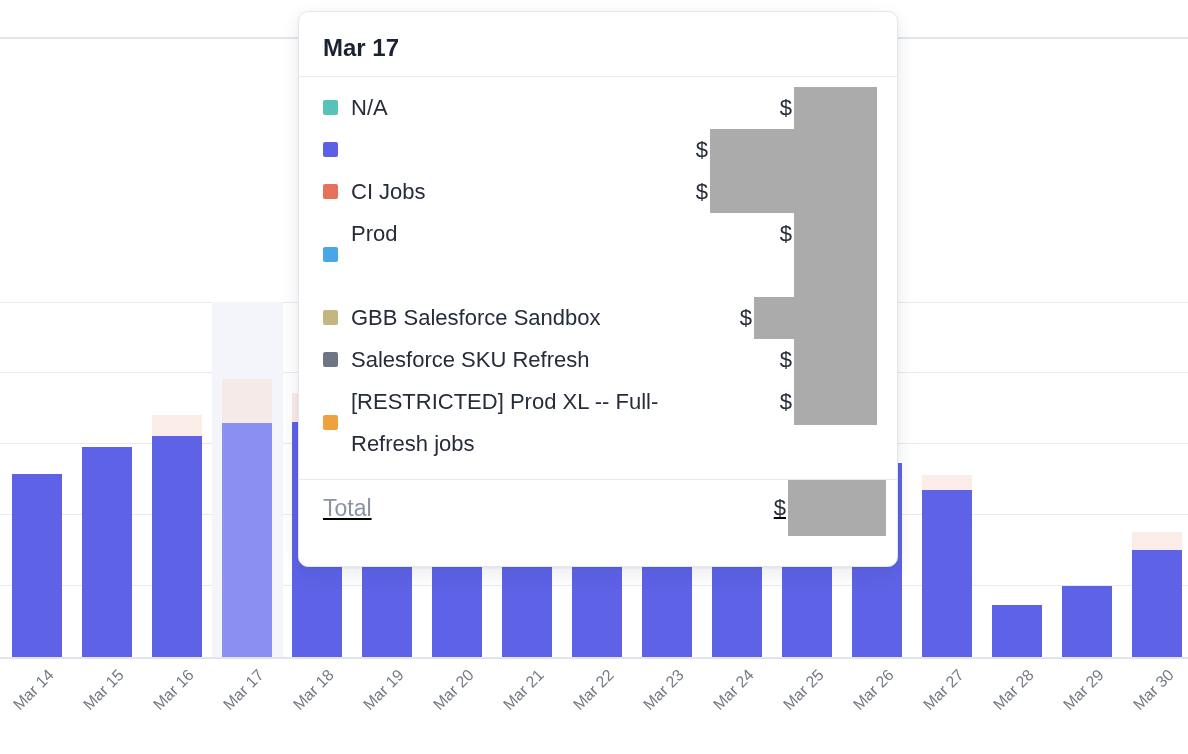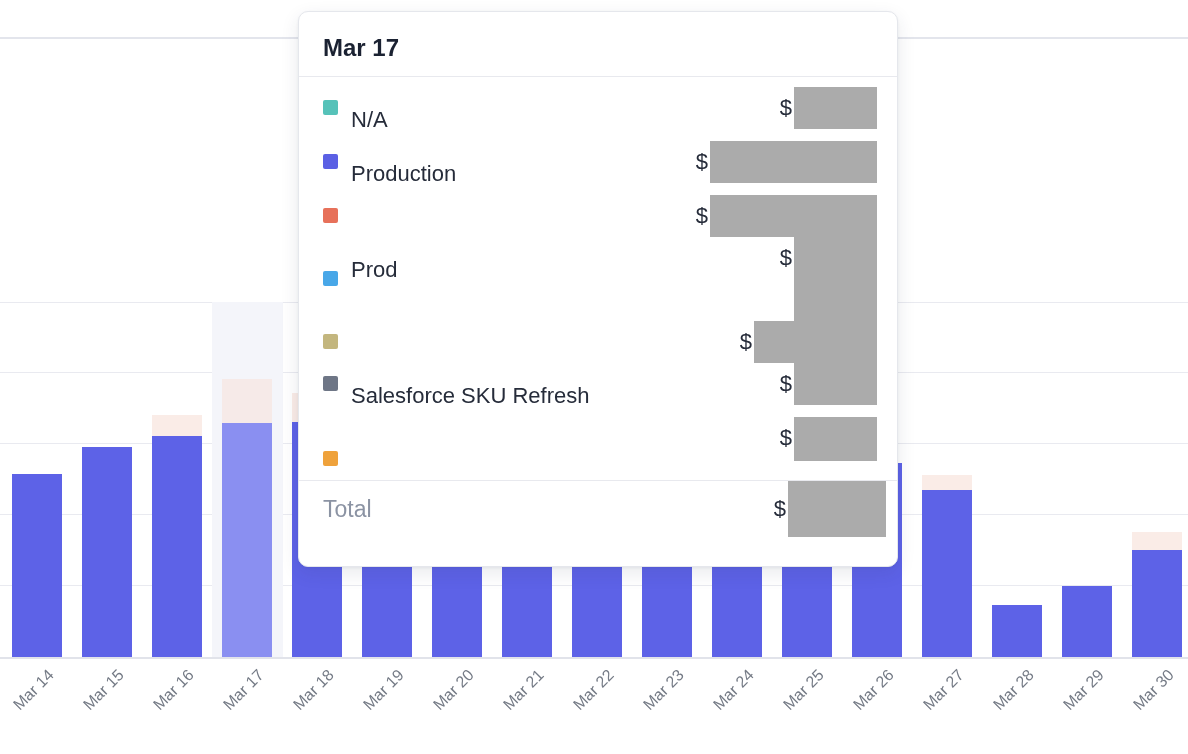--- a/index.html
+++ b/index.html
@@ -23,26 +23,26 @@
     border:1px solid #e5e7ec; border-radius:10px;
     box-shadow:0 6px 18px rgba(40,50,80,0.10), 0 1px 3px rgba(40,50,80,0.06);
     z-index:10;
   }
   .tt-header { margin:22px 24px 0 24px; font-size:24px; font-weight:bold; color:#1b2232; line-height:28px; }
   .tt-sep { height:1px; background:#e8e9ee; margin-top:14px; }
   .tt-rows { margin-top:10px; }
   .tt-row { display:flex; align-items:flex-start; padding:0 20px 0 24px; }
   .swatch { width:15px; height:15px; border-radius:2px; margin:13px 13px 0 0; flex:none; }
   .tt-row.tall .swatch { margin-top:34px; }
-  .tt-label { width:315px; font-size:22px; line-height:42px; color:#262c3a;margin-top:12px; }
+  .tt-label { width:315px; font-size:22px; line-height:42px; color:#262c3a; }
   .tt-value { margin-left:auto; display:flex; align-items:flex-start; }
   .tt-dollar { font-size:22px; line-height:42px; color:#262c3a; margin-right:2px; }
   .redact { background:#ababab; flex:none; }
   .tt-total-sep { height:1px; background:#e8e9ee; margin-top:14px; }
-  .tt-total { display:flex; align-items:flex-start; padding:0 11px 0 24px; }
+  .tt-total { display:flex; align-items:flex-start; padding:0 11px 0 24px;text-decoration:underline; }
   .tt-total-label { font-size:23px; line-height:56px; color:#8b93a3; }
 </style>
 </head>
 <body>
 
 <div class="page">
   <div class="hline top-rule" style="top: 37px;"></div>
   <div>
       <div class="hline gridline" style="top: 302px; background: rgb(233, 234, 240);"></div>
       <div class="hline gridline" style="top: 372px; background: rgb(233, 234, 240);"></div>
@@ -101,64 +101,71 @@
           <div class="tt-label">
             <div>N/A</div>
           </div>
           <span class="tt-value">
             <span class="tt-dollar">$</span>
             <span class="redact" style="width: 83px; height: 42px; background: rgb(171, 171, 171);"></span>
           </span>
         </div>
         <div class="tt-row">
           <span class="swatch" style="background: rgb(91, 96, 228);"></span>
-          <div class="tt-label">
-            <div>Production</div>
-          </div>
           <span class="tt-value">
             <span class="tt-dollar">$</span>
             <span class="redact" style="width: 167px; height: 42px; background: rgb(171, 171, 171);"></span>
           </span>
         </div>
         <div class="tt-row">
           <span class="swatch" style="background: rgb(231, 113, 90);"></span>
+          <div class="tt-label">
+            <div>CI Jobs</div>
+          </div>
           <span class="tt-value">
             <span class="tt-dollar">$</span>
             <span class="redact" style="width: 167px; height: 42px; background: rgb(171, 171, 171);"></span>
           </span>
         </div>
         <div class="tt-row tall">
           <span class="swatch" style="background: rgb(72, 167, 232);"></span>
           <div class="tt-label">
             <div>Prod</div>
           </div>
           <span class="tt-value">
             <span class="tt-dollar">$</span>
             <span class="redact" style="width: 83px; height: 84px; background: rgb(171, 171, 171);"></span>
           </span>
         </div>
         <div class="tt-row">
           <span class="swatch" style="background: rgb(195, 182, 126);"></span>
+          <div class="tt-label">
+            <div>GBB Salesforce Sandbox</div>
+          </div>
           <span class="tt-value">
             <span class="tt-dollar">$</span>
             <span class="redact" style="width: 123px; height: 42px; background: rgb(171, 171, 171);"></span>
           </span>
         </div>
         <div class="tt-row">
           <span class="swatch" style="background: rgb(110, 118, 134);"></span>
           <div class="tt-label">
             <div>Salesforce SKU Refresh</div>
           </div>
           <span class="tt-value">
             <span class="tt-dollar">$</span>
             <span class="redact" style="width: 83px; height: 42px; background: rgb(171, 171, 171);"></span>
           </span>
         </div>
         <div class="tt-row tall">
           <span class="swatch" style="background: rgb(239, 162, 59);"></span>
+          <div class="tt-label">
+            <div>[RESTRICTED] Prod XL -- Full-</div>
+            <div>Refresh jobs</div>
+          </div>
           <span class="tt-value">
             <span class="tt-dollar">$</span>
             <span class="redact" style="width: 83px; height: 44px; background: rgb(171, 171, 171);"></span>
           </span>
         </div>
       </div>
     <div class="tt-total-sep"></div>
     <div class="tt-total">
       <span class="tt-total-label">Total</span>
       <span class="tt-value">

